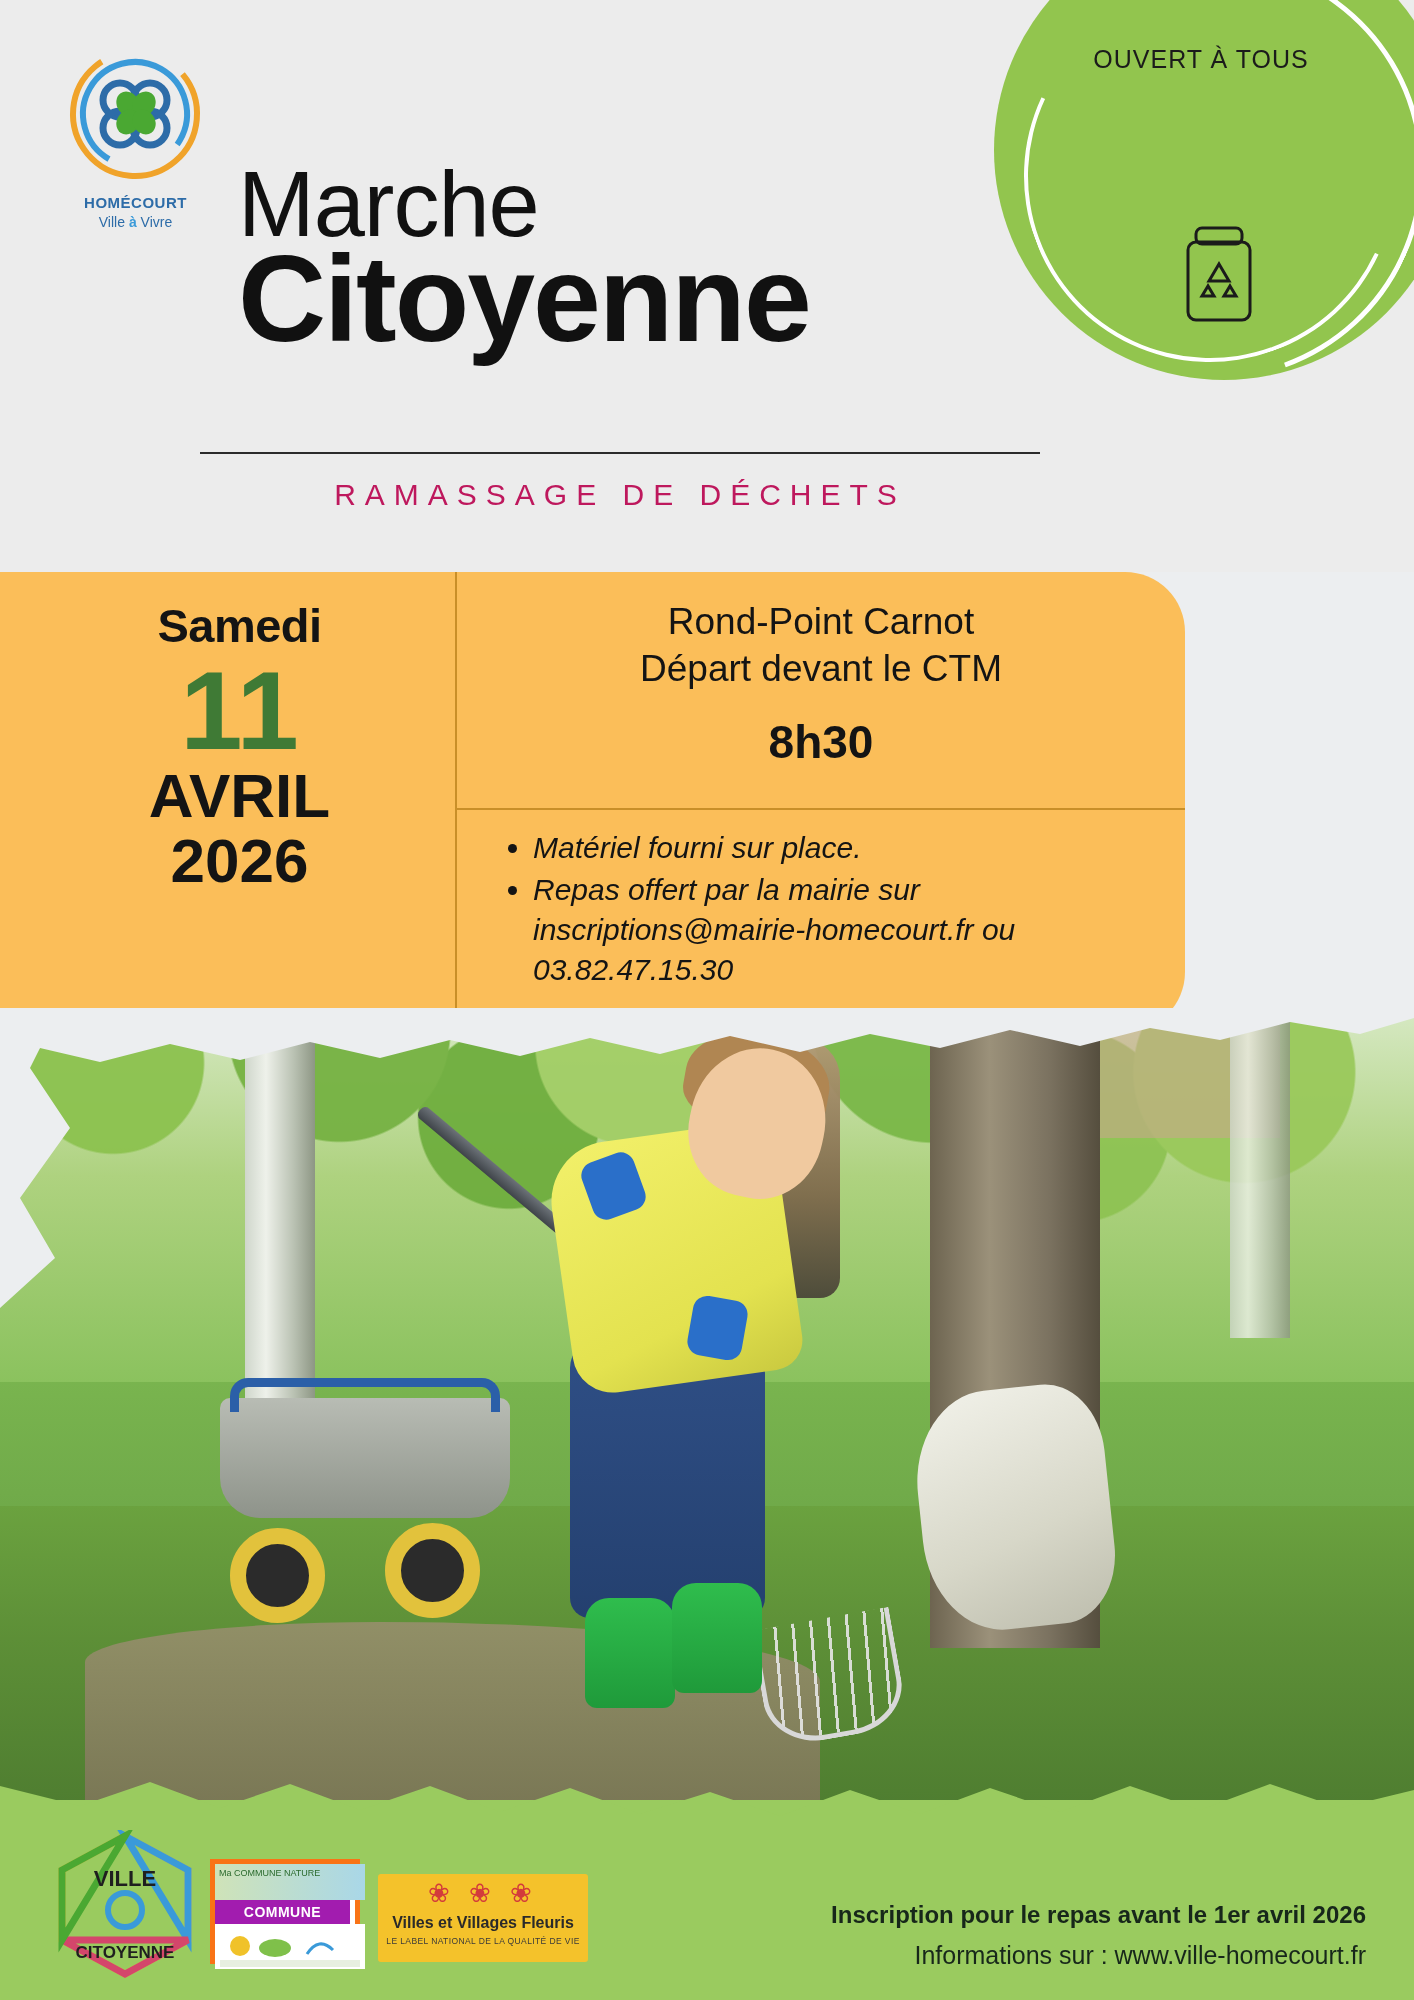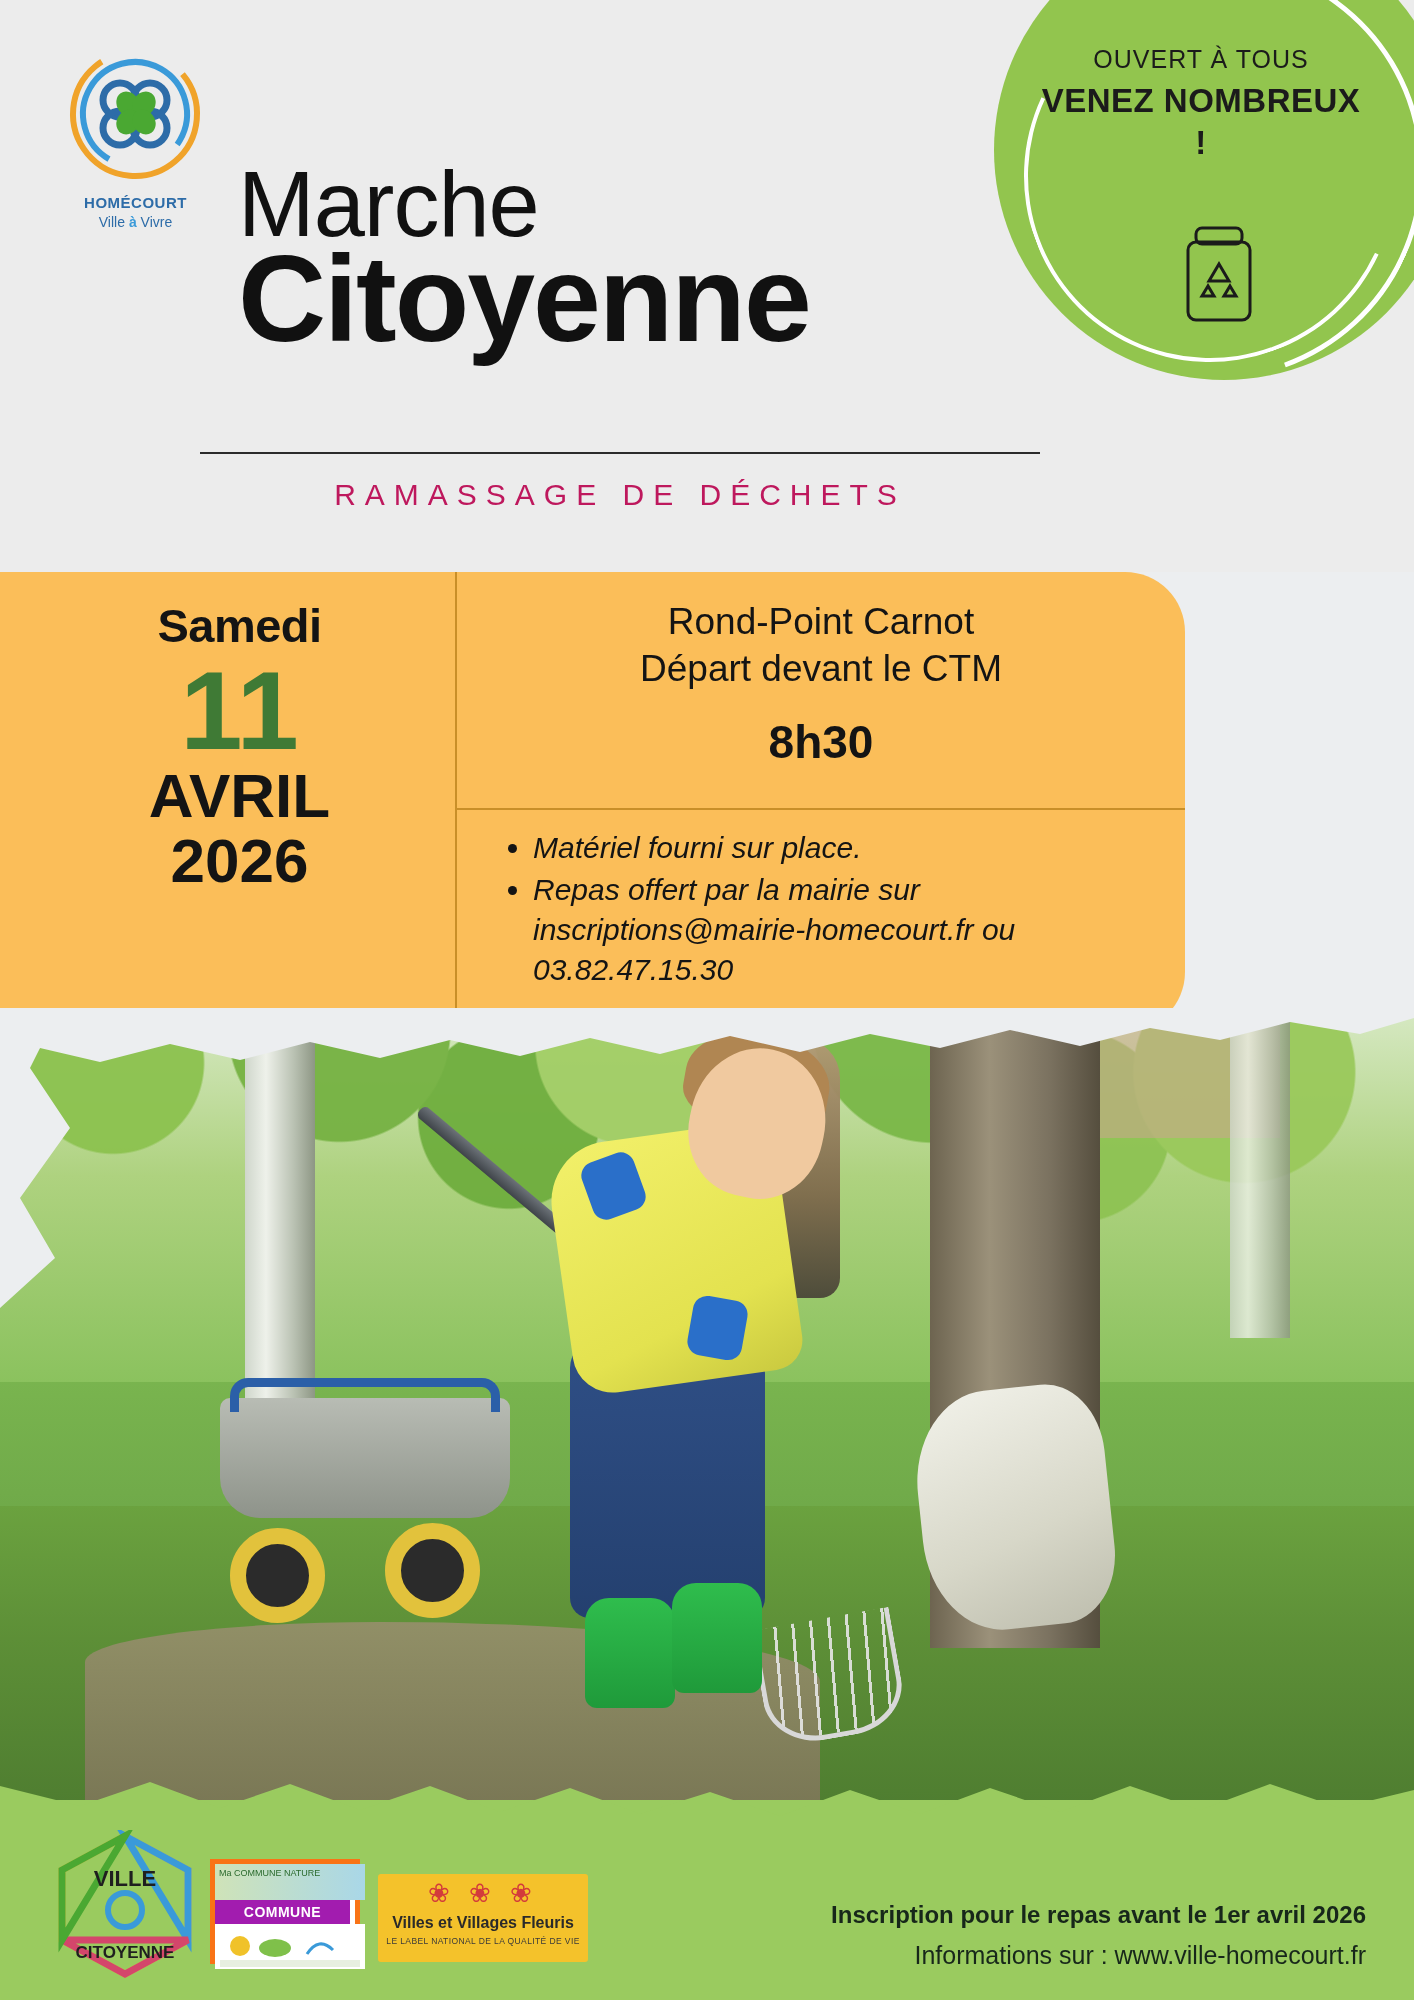--- a/index.html
+++ b/index.html
@@ -424,21 +424,20 @@
 
 <div id="poster">
 
   <div class="top-band"></div>
 
   <div class="green-blob"></div>
   <div class="green-ring"></div>
   <div class="green-ring2"></div>
   <div class="blob-text">
     <div class="line1">OUVERT À TOUS</div>
-    <div class="line2">VENEZ NOMBREUX !</div>
   </div>
   <svg class="bin-icon" viewBox="0 0 90 110">
     <rect x="14" y="22" width="62" height="78" rx="8" fill="none" stroke="#1b1b1b" stroke-width="3"></rect>
     <rect x="22" y="8" width="46" height="16" rx="6" fill="none" stroke="#1b1b1b" stroke-width="3"></rect>
     <path d="M45 44 l10 17 h-20 z" fill="none" stroke="#1b1b1b" stroke-width="3"></path>
     <path d="M34 66 l-6 10 h12 z" fill="none" stroke="#1b1b1b" stroke-width="3"></path>
     <path d="M56 66 l6 10 h-12 z" fill="none" stroke="#1b1b1b" stroke-width="3"></path>
   </svg>
 
   <div class="logo-homecourt">

